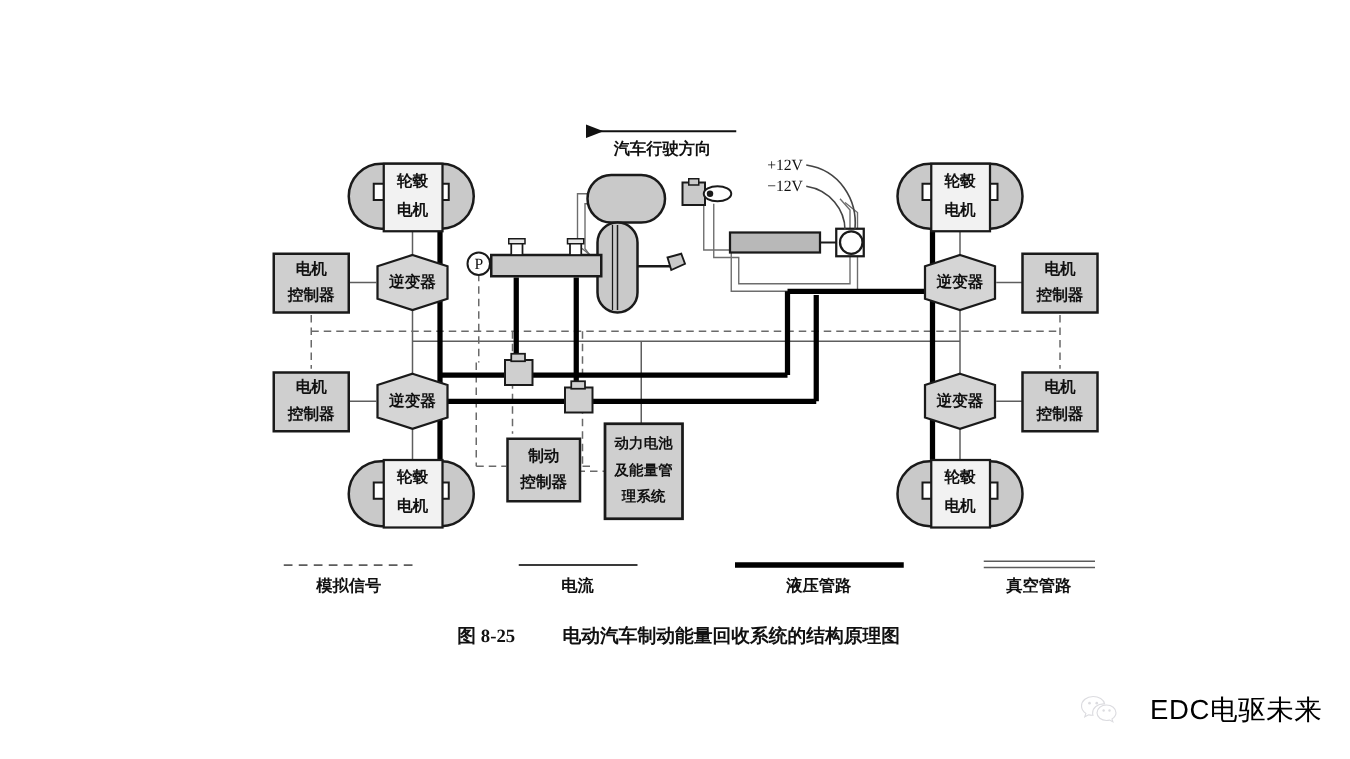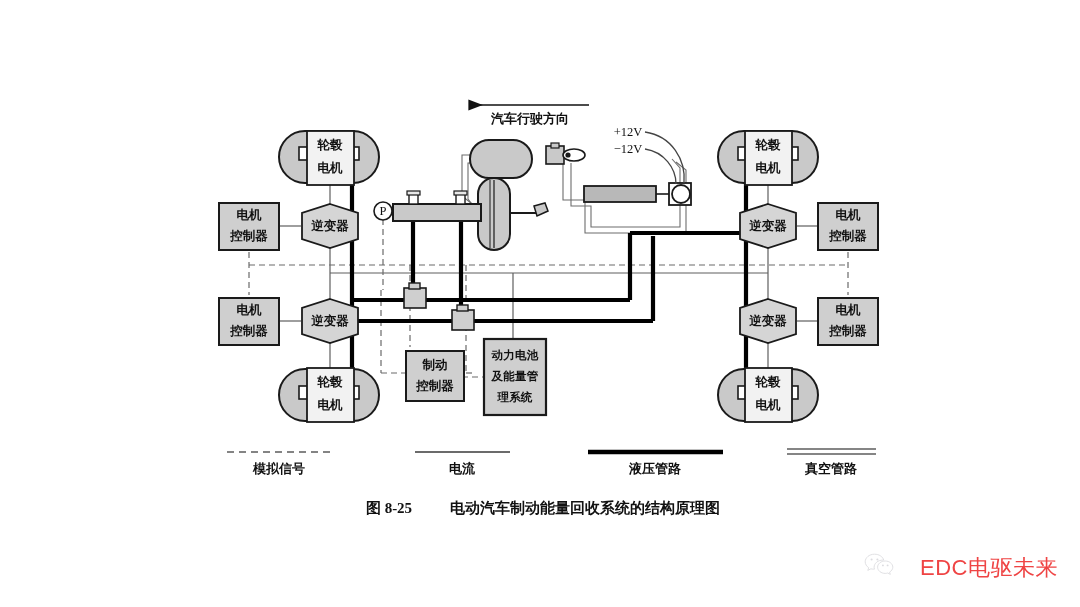--- a/index.html
+++ b/index.html
@@ -35,22 +35,23 @@
   .lbl-cn-11 { font-size: 11.5px; font-weight: 700; letter-spacing: 0.2px;}
   .lbl-cn-12 { font-size: 12.5px; font-weight: 700; }
   .lbl-cn-13 { font-size: 13px; font-weight: 700; }
   .lbl-lat { font-size: 12.5px; font-family: "Liberation Serif", serif; font-weight: 400; }
   .cap { font-size: 15px; font-weight: 700; }
   .watermark-text {
     position: absolute;
     right: 22px;
     bottom: 24px;
     display: flex;
+    align-items: center;
     gap: 26px;
-    color: #ef4444;
+    color: #000000;
     font-size: 22px;
     font-family: "Liberation Sans", sans-serif;
     letter-spacing: 0.5px;
     user-select: none;
   }
   .wechat-ico { display:block; }
 </style>
 </head>
 <body>
 

